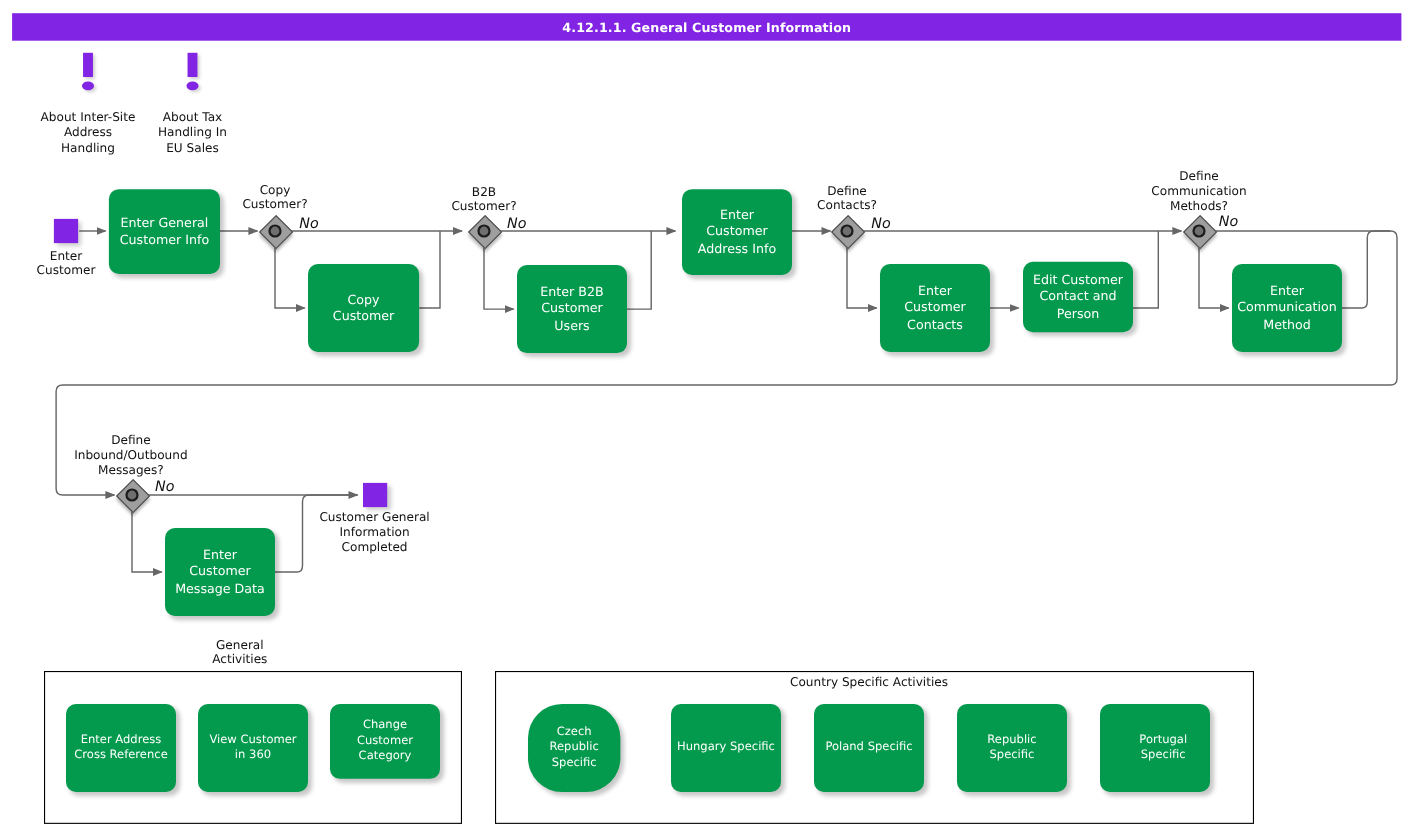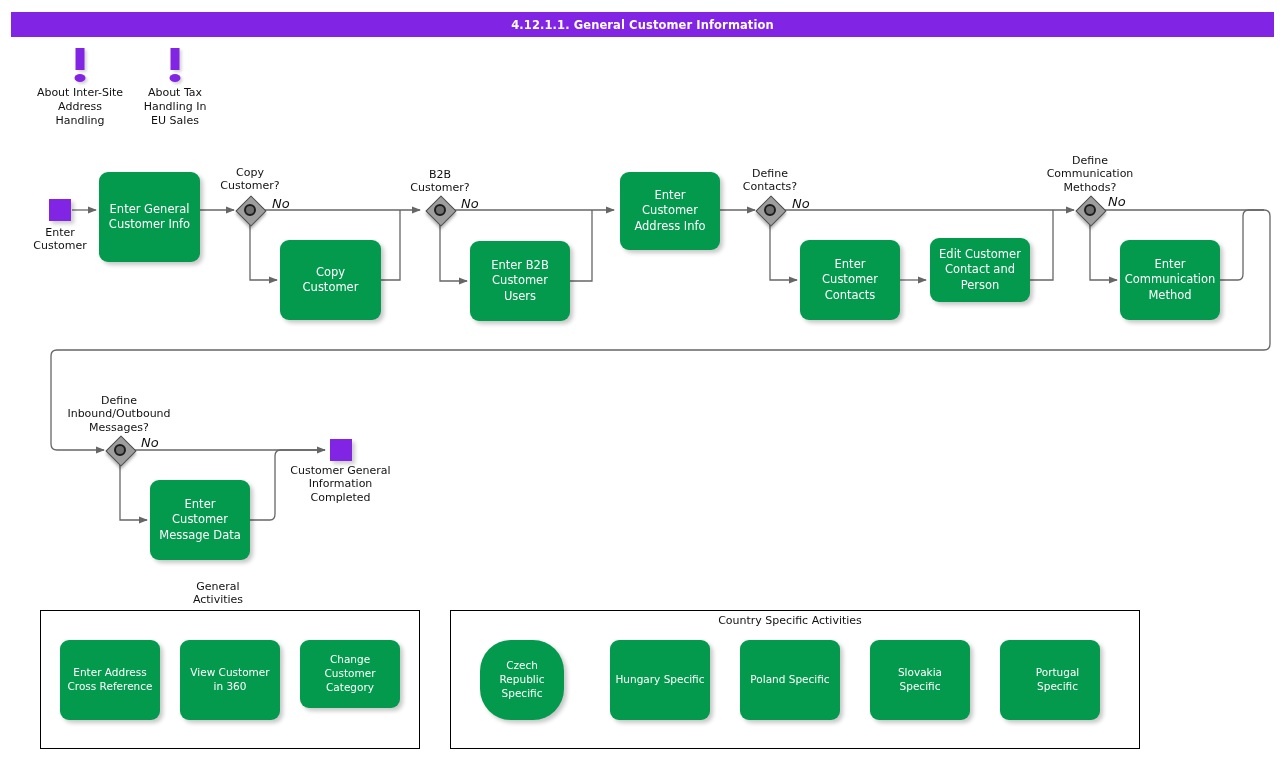--- a/index.html
+++ b/index.html
@@ -144,21 +144,21 @@
     height: 8px;
     border-radius: 50%;
     background: #8224E3;
     box-shadow: 2px 2px 3px rgba(0,0,0,0.18);
   }
   .annot .annot-text {
     font-size: 11px;
     color: #111111;
     line-height: 1.28;
     white-space: pre-line;
-    margin-top: 2px;
+    margin-top: 16px;
   }
 
   
   .group {
     position: absolute;
     border: 1.4px solid #000000;
     background: transparent;
     box-sizing: border-box;
   }
   .group-title {
@@ -244,21 +244,21 @@
     </div>
     <div class="annot-text">About Tax
 Handling In
 EU Sales</div>
   </div>
 
   <div class="event" style="left:49px; top:199px;"></div>
   <div class="label" style="left:10px; top:226px; width:100px;">Enter
 Customer</div>
 
-  <div class="task" style="left:99px; top:172px; width:101px; height:90px;">Enter General
+  <div class="task" style="left:99px; top:172px; width:101px; height:77px;">Enter General
 Customer Info</div>
 
   <div class="task" style="left:280px; top:240px; width:101px; height:80px;">Copy
 Customer</div>
 
   <div class="task" style="left:470px; top:241px; width:100px; height:80px;">Enter B2B
 Customer Users</div>
 
   <div class="task" style="left:620px; top:172px; width:100px; height:78px;">Enter Customer
 Address Info</div>
@@ -336,17 +336,17 @@
 Customer
 Category</div>
 
   <div class="group-title" style="left:660px; top:614px; width:260px;text-align:center;">Country Specific Activities</div>
   <div class="group" style="left:450px; top:610px; width:690px; height:139px;"></div>
 
   <div class="task small" style="left:480px; top:640px; width:84px; height:80px;border-radius:31px;">Czech Republic
 Specific</div>
   <div class="task small" style="left:610px; top:640px; width:100px; height:80px;">Hungary Specific</div>
   <div class="task small" style="left:740px; top:640px; width:100px; height:80px;">Poland Specific</div>
-  <div class="task small" style="left:870px; top:640px; width:100px; height:80px;">Slovakia
+  <div class="task small" style="left:870px; top:640px; width:100px; height:80px;">Republic
 Specific</div>
   <div class="task small" style="left:1000px; top:640px; width:100px; height:80px;padding-left:20px;">Portugal Specific</div>
 
 </div>
 
 </body></html>

